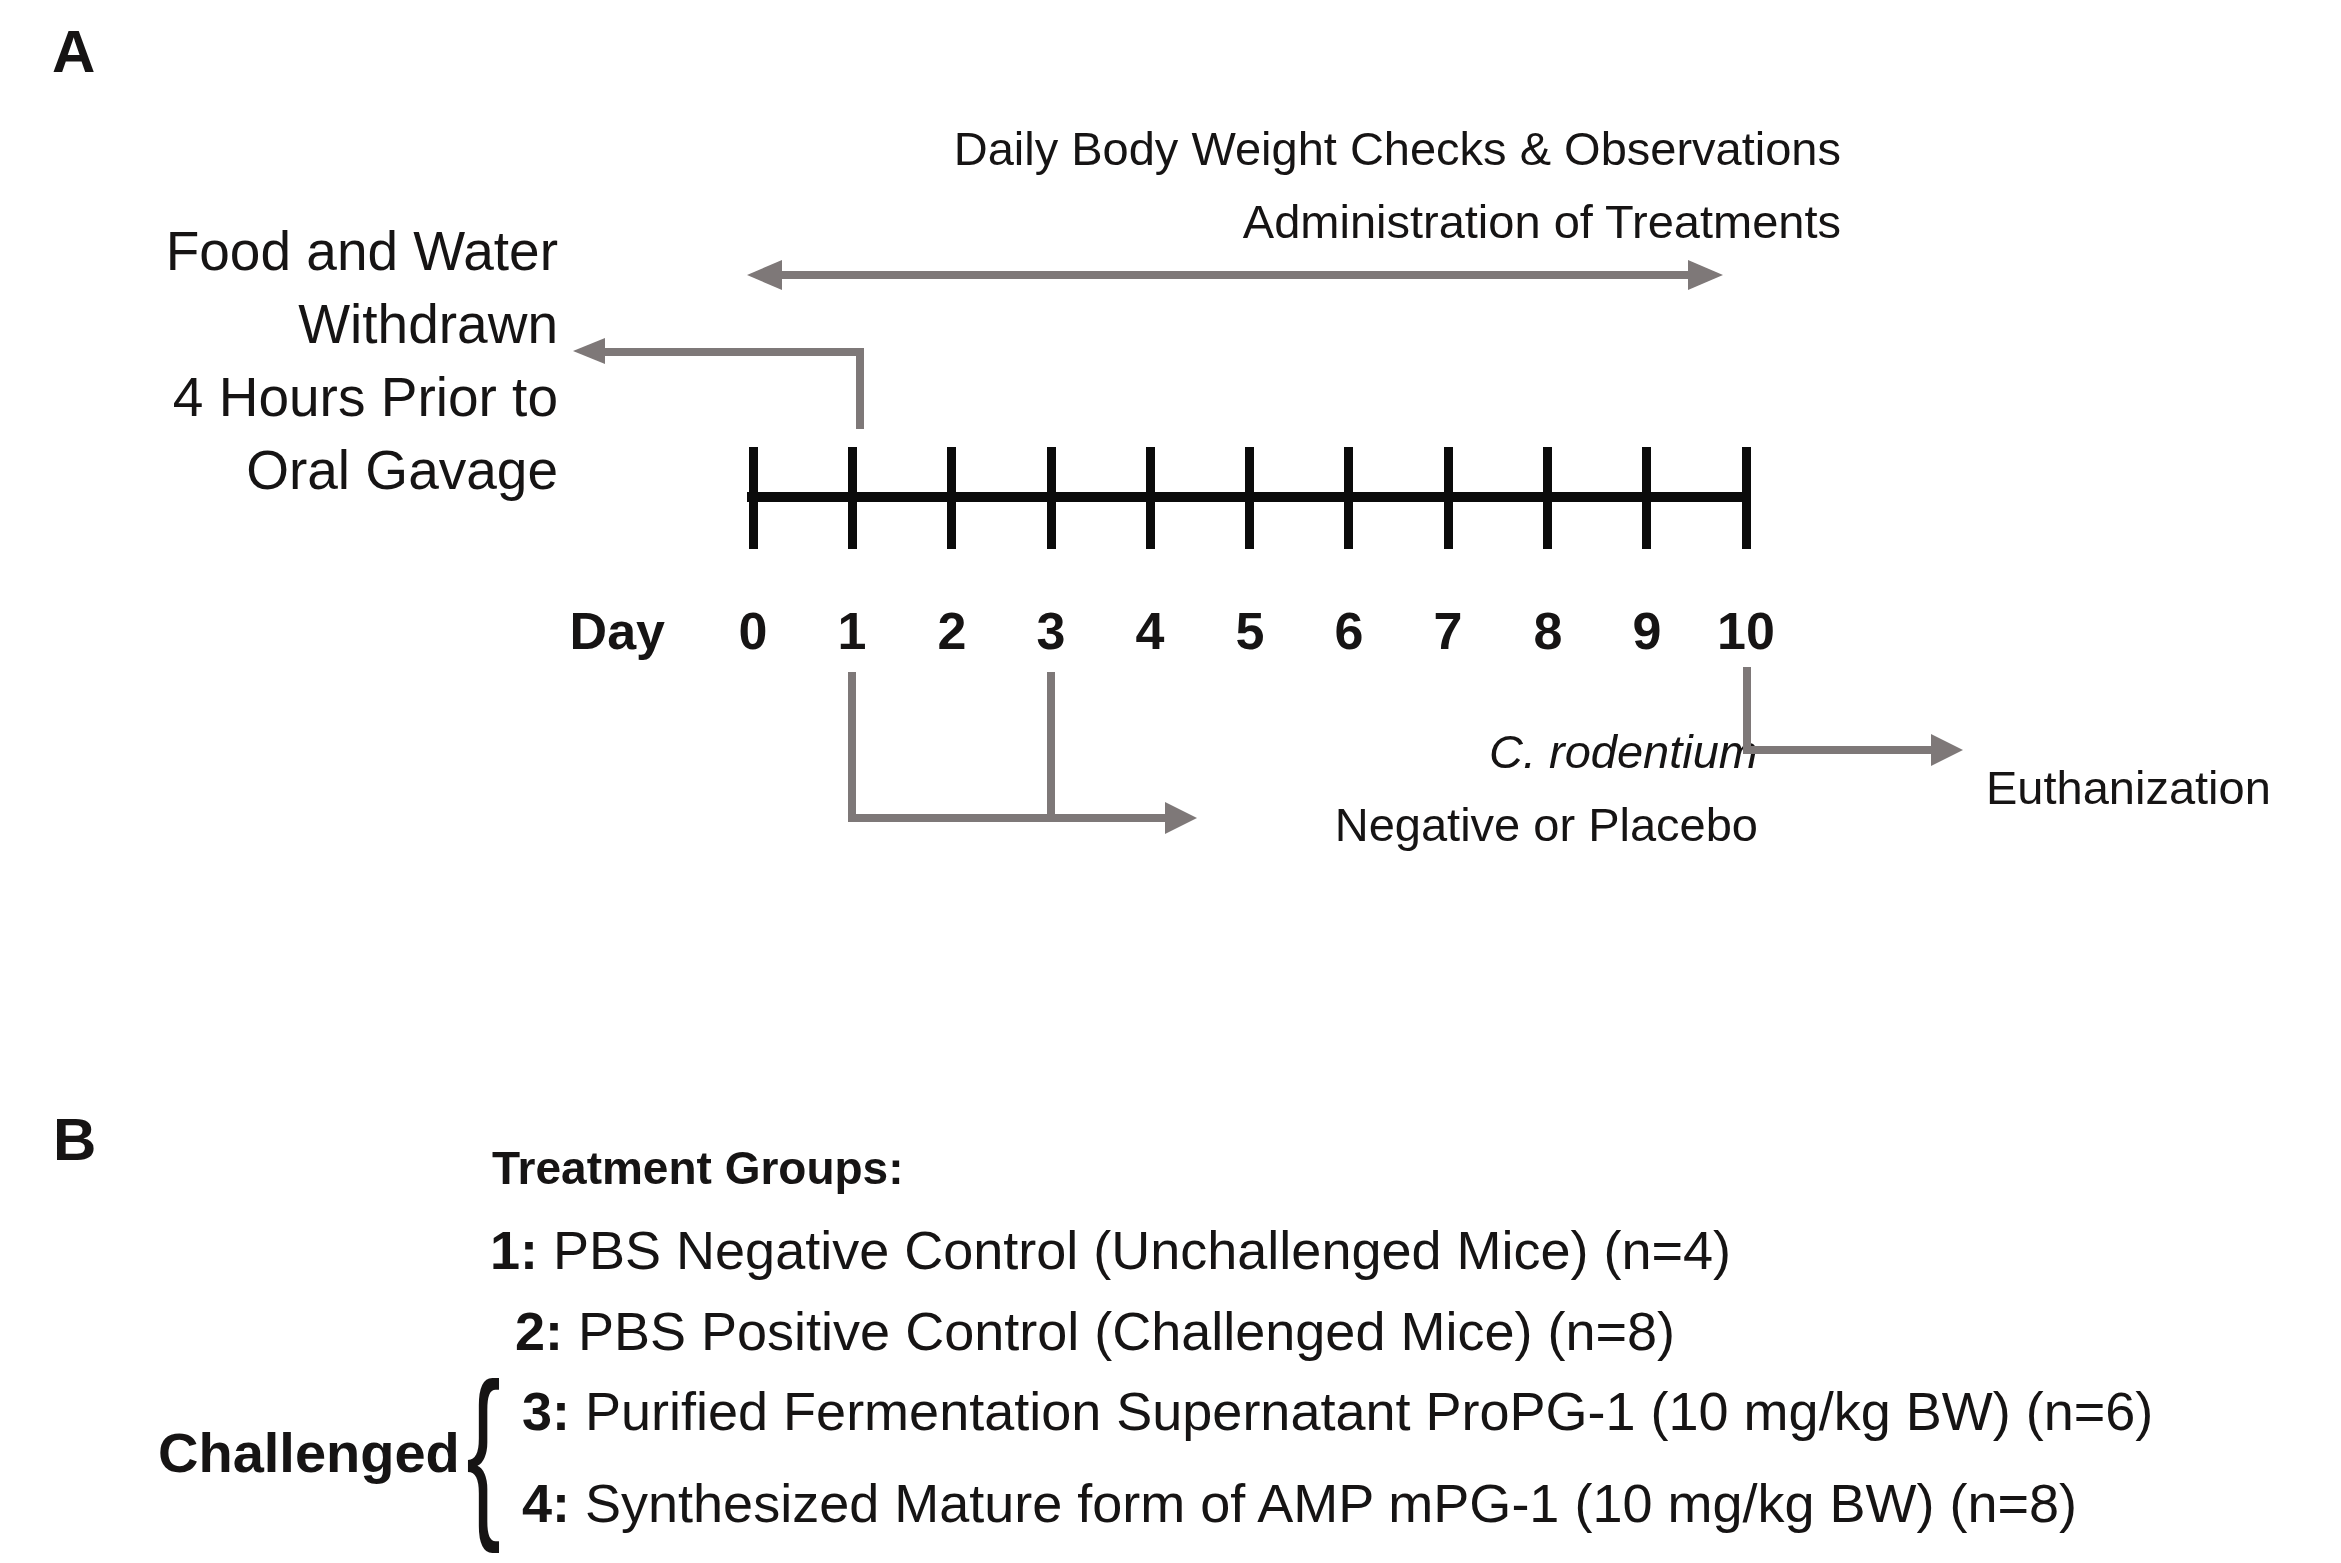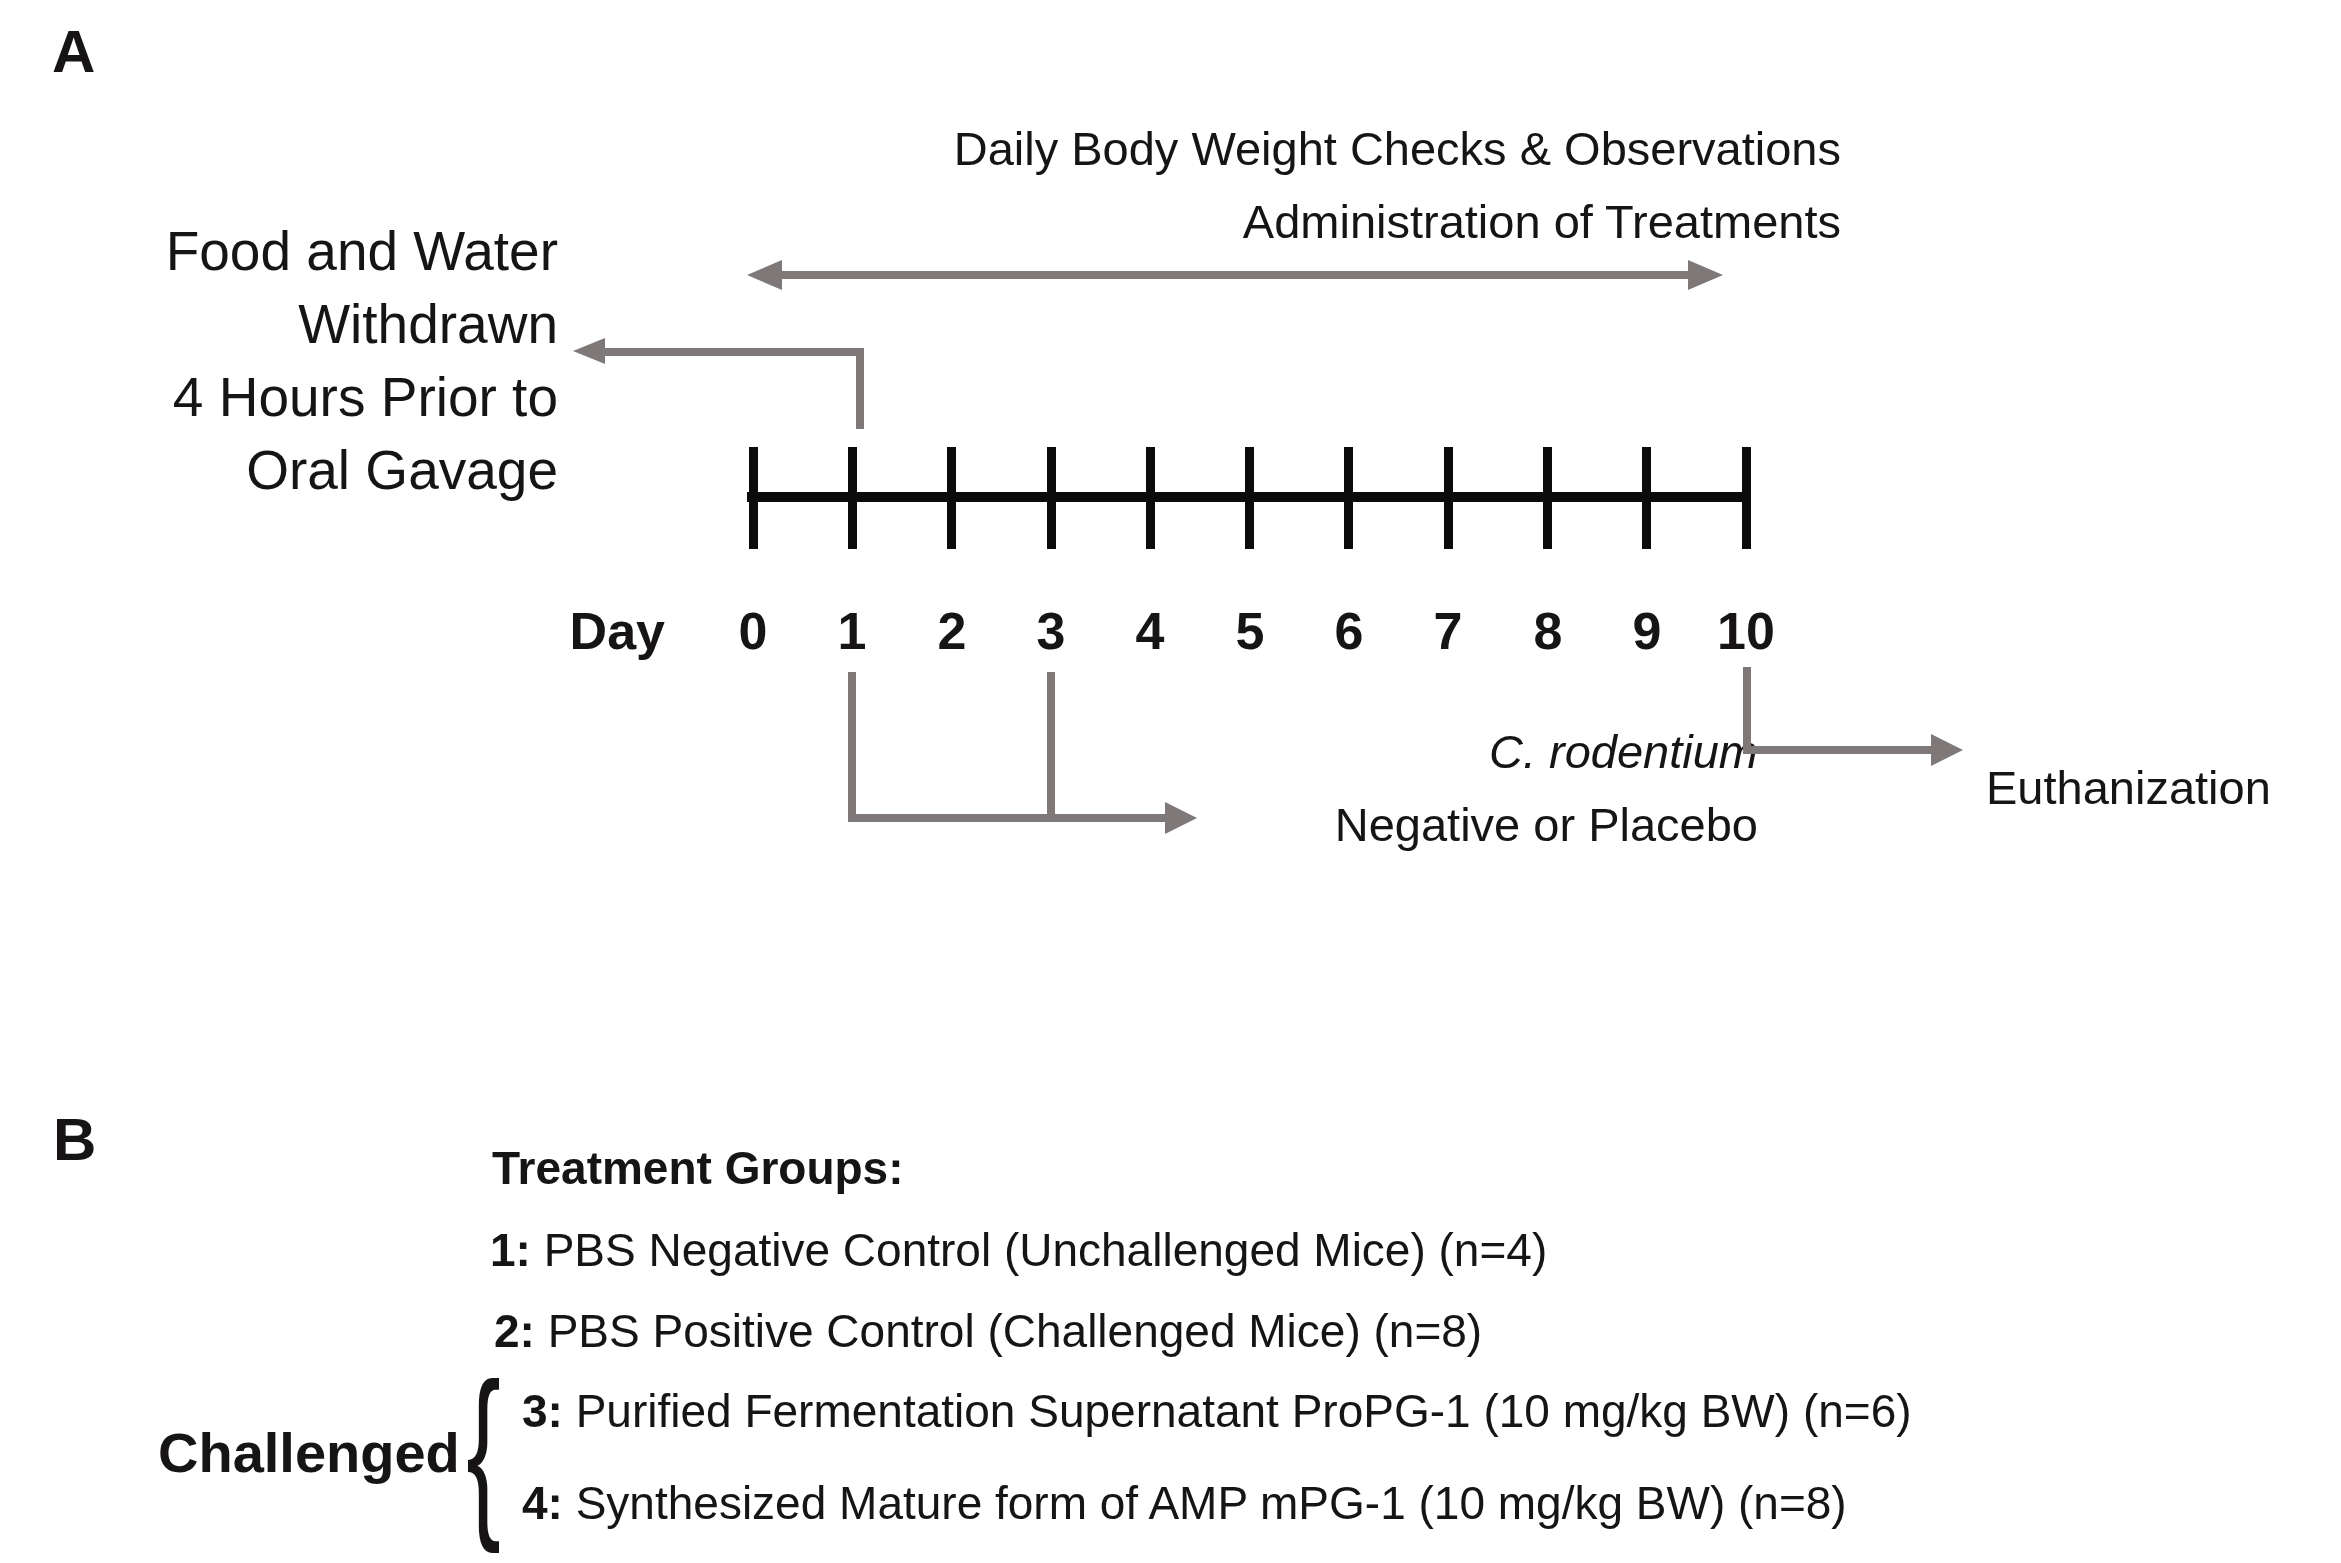--- a/index.html
+++ b/index.html
@@ -38,21 +38,21 @@
   .axis-line{background:#0b0b0b;height:10px;}
   .tick{position:absolute;top:447px;width:9.2px;height:102px;background:#0b0b0b;}
   .day-num{position:absolute;top:605px;width:100px;text-align:center;font-size:52px;font-weight:700;line-height:52px;}
   .axis-word{font-size:52px;font-weight:700;line-height:52px;text-align:right;}
 
   .crblock{font-size:47px;line-height:73px;}
   .euthanization{font-size:47px;line-height:50px;}
 
   
   .b-heading{font-size:46px;font-weight:700;line-height:50px;text-align:right;}
-  .b-row{font-size:46px;line-height:50px;white-space:nowrap;text-align:right;}
+  .b-row{font-size:54px;line-height:50px;white-space:nowrap;text-align:right;}
   .b-row .num{font-weight:700;}
   .challenged{font-size:56px;font-weight:700;line-height:50px;}
   .bracket{
     font-size:167px;
     line-height:146px;
     width:67px;
     text-align:center;
     transform:scale(0.62,1.12);
     transform-origin:center center;
     font-weight:400;
@@ -138,21 +138,21 @@
   <div class="abs euthanization" style="left:1986px;top:727px;margin-top:36px;">Euthanization</div>
 
   <div class="abs panel-label" style="left:53px;top:1110px;">B</div>
 
   <div class="abs b-heading" style="left:492px;top:1143px;">Treatment Groups:</div>
 
   <div class="abs b-row" style="left:490px;top:1225px;">
     <span class="num">1:</span><span> PBS Negative Control (Unchallenged Mice) (n=4)</span>
   </div>
 
-  <div class="abs b-row" style="left:494px;top:1306px;">
+  <div class="abs b-row" style="left:515px;top:1306px;">
     <span class="num">2:</span><span> PBS Positive Control (Challenged Mice) (n=8)</span>
   </div>
 
   <div class="abs b-row" style="left:522px;top:1386px;">
     <span class="num">3:</span><span> Purified Fermentation Supernatant ProPG-1 (10 mg/kg BW) (n=6)</span>
   </div>
 
   <div class="abs b-row" style="left:522px;top:1478px;">
     <span class="num">4:</span><span> Synthesized Mature form of AMP mPG-1 (10 mg/kg BW) (n=8)</span>
   </div>

